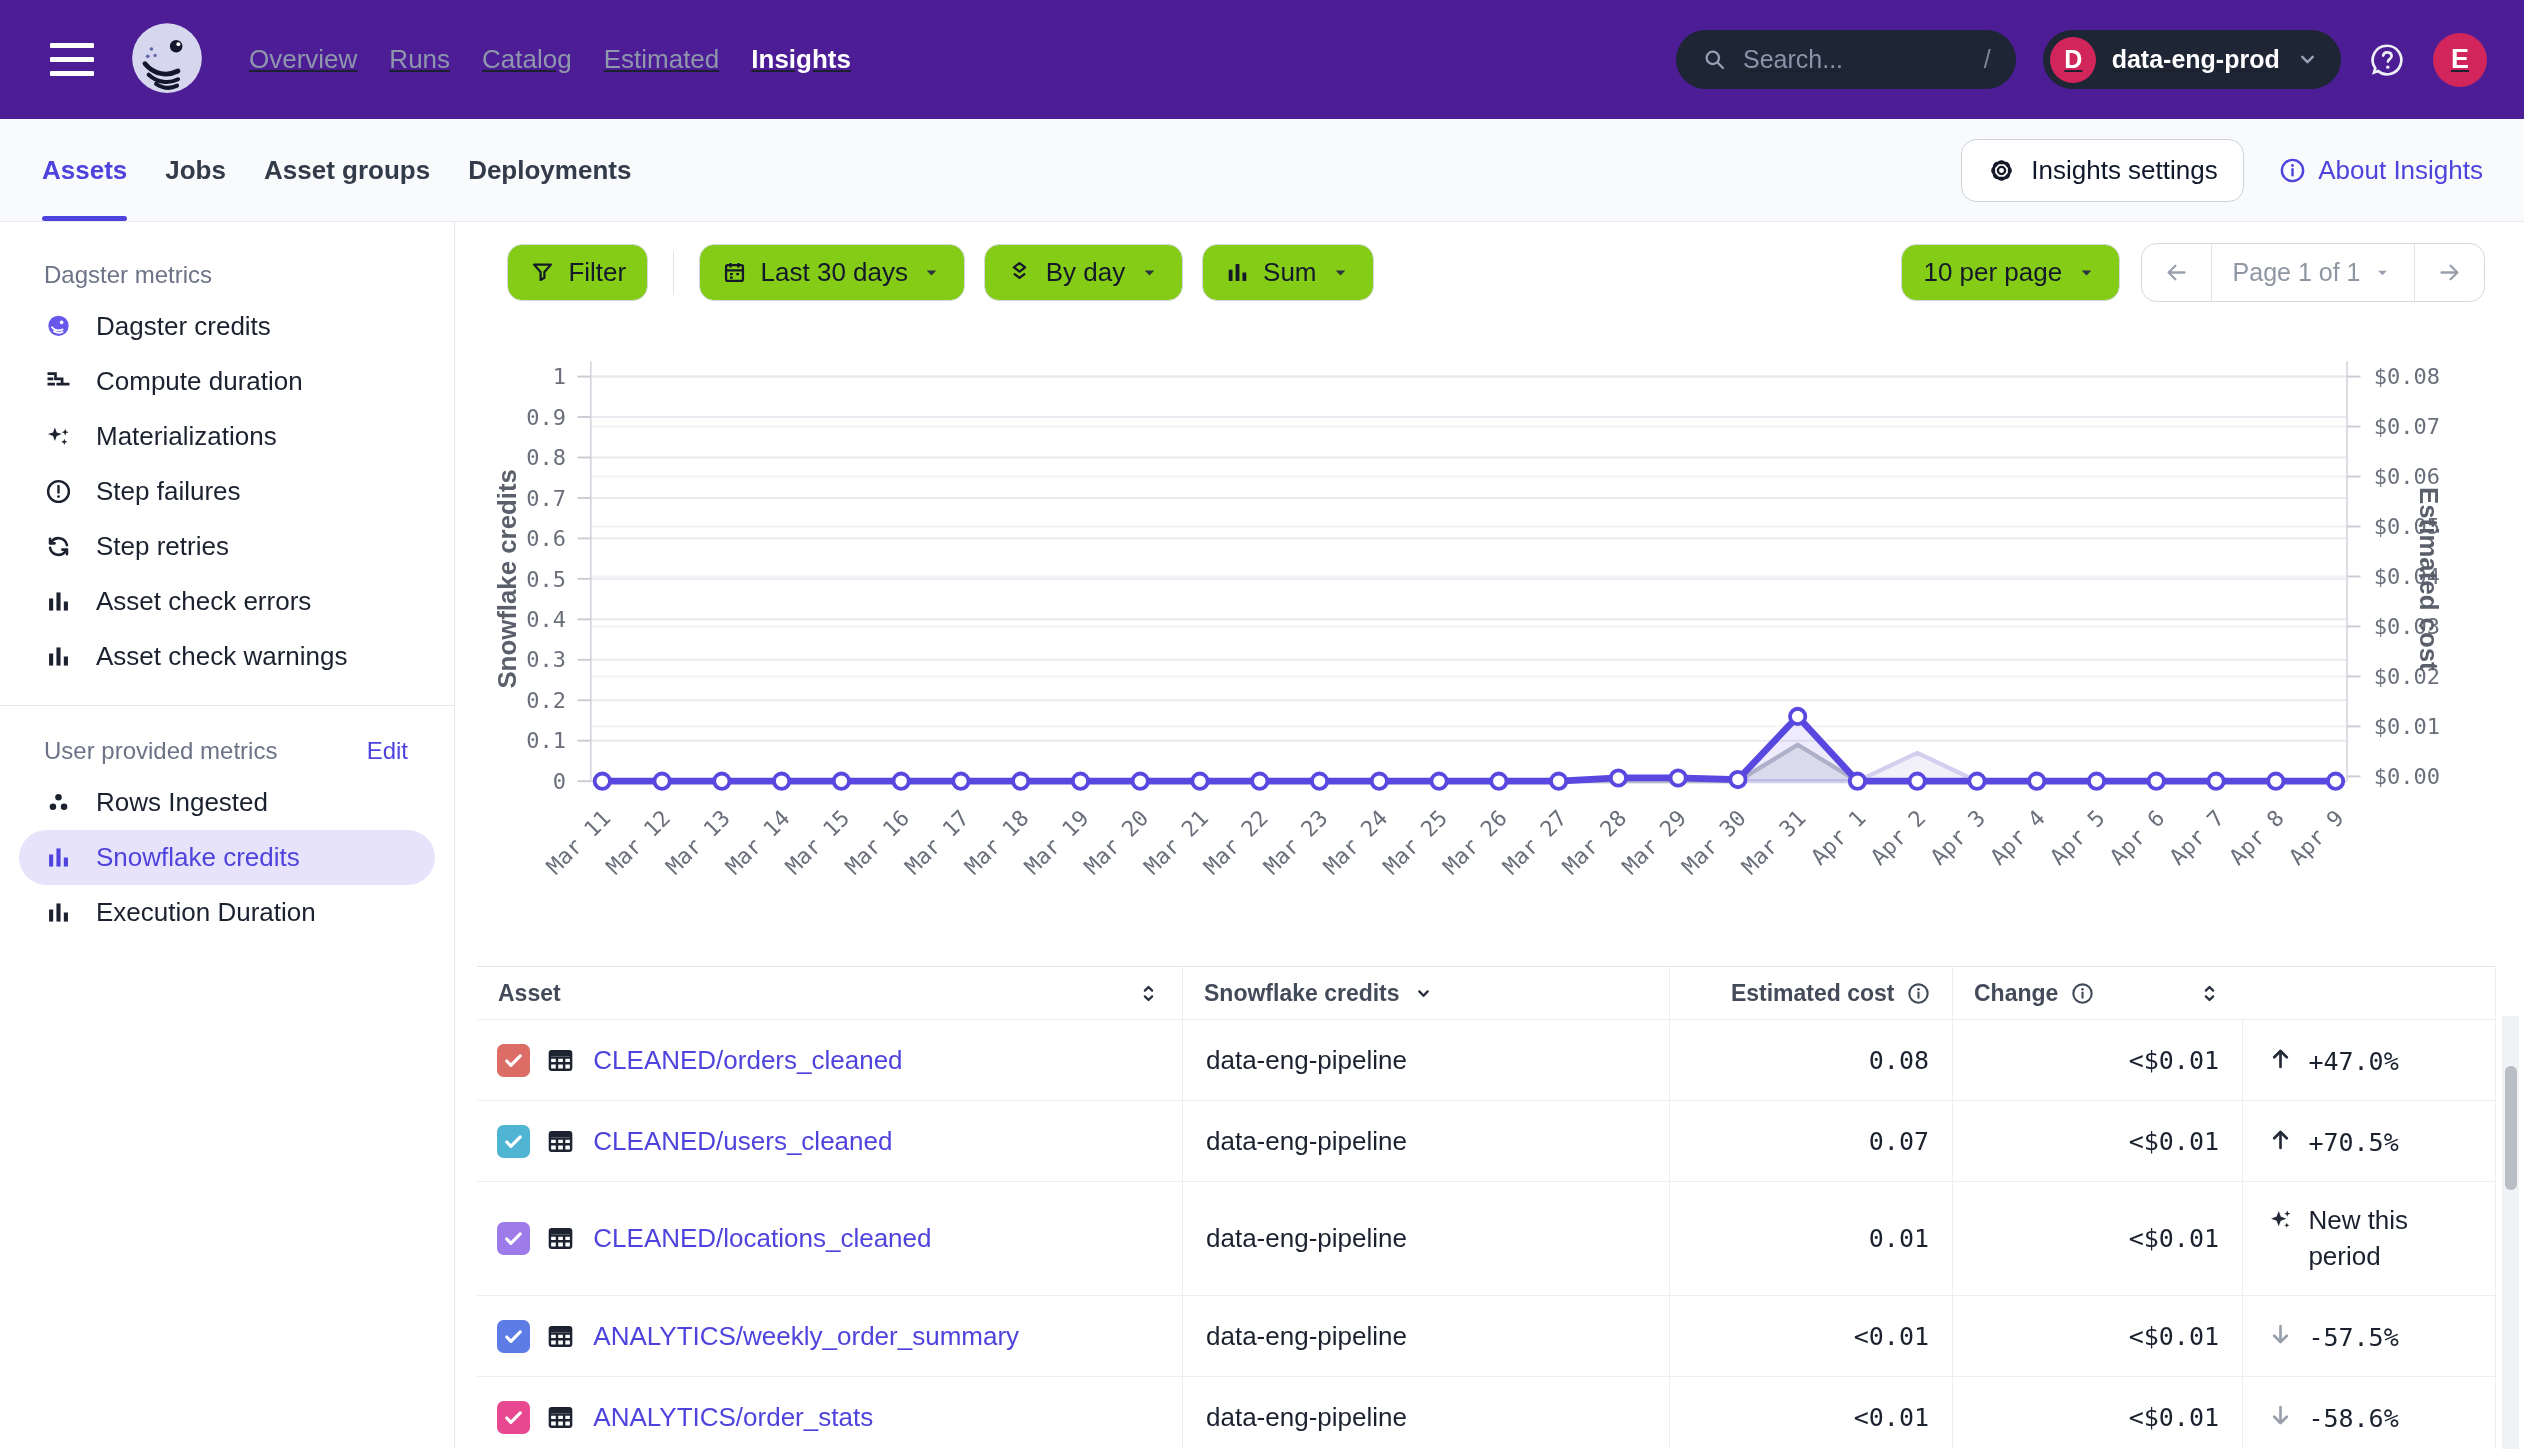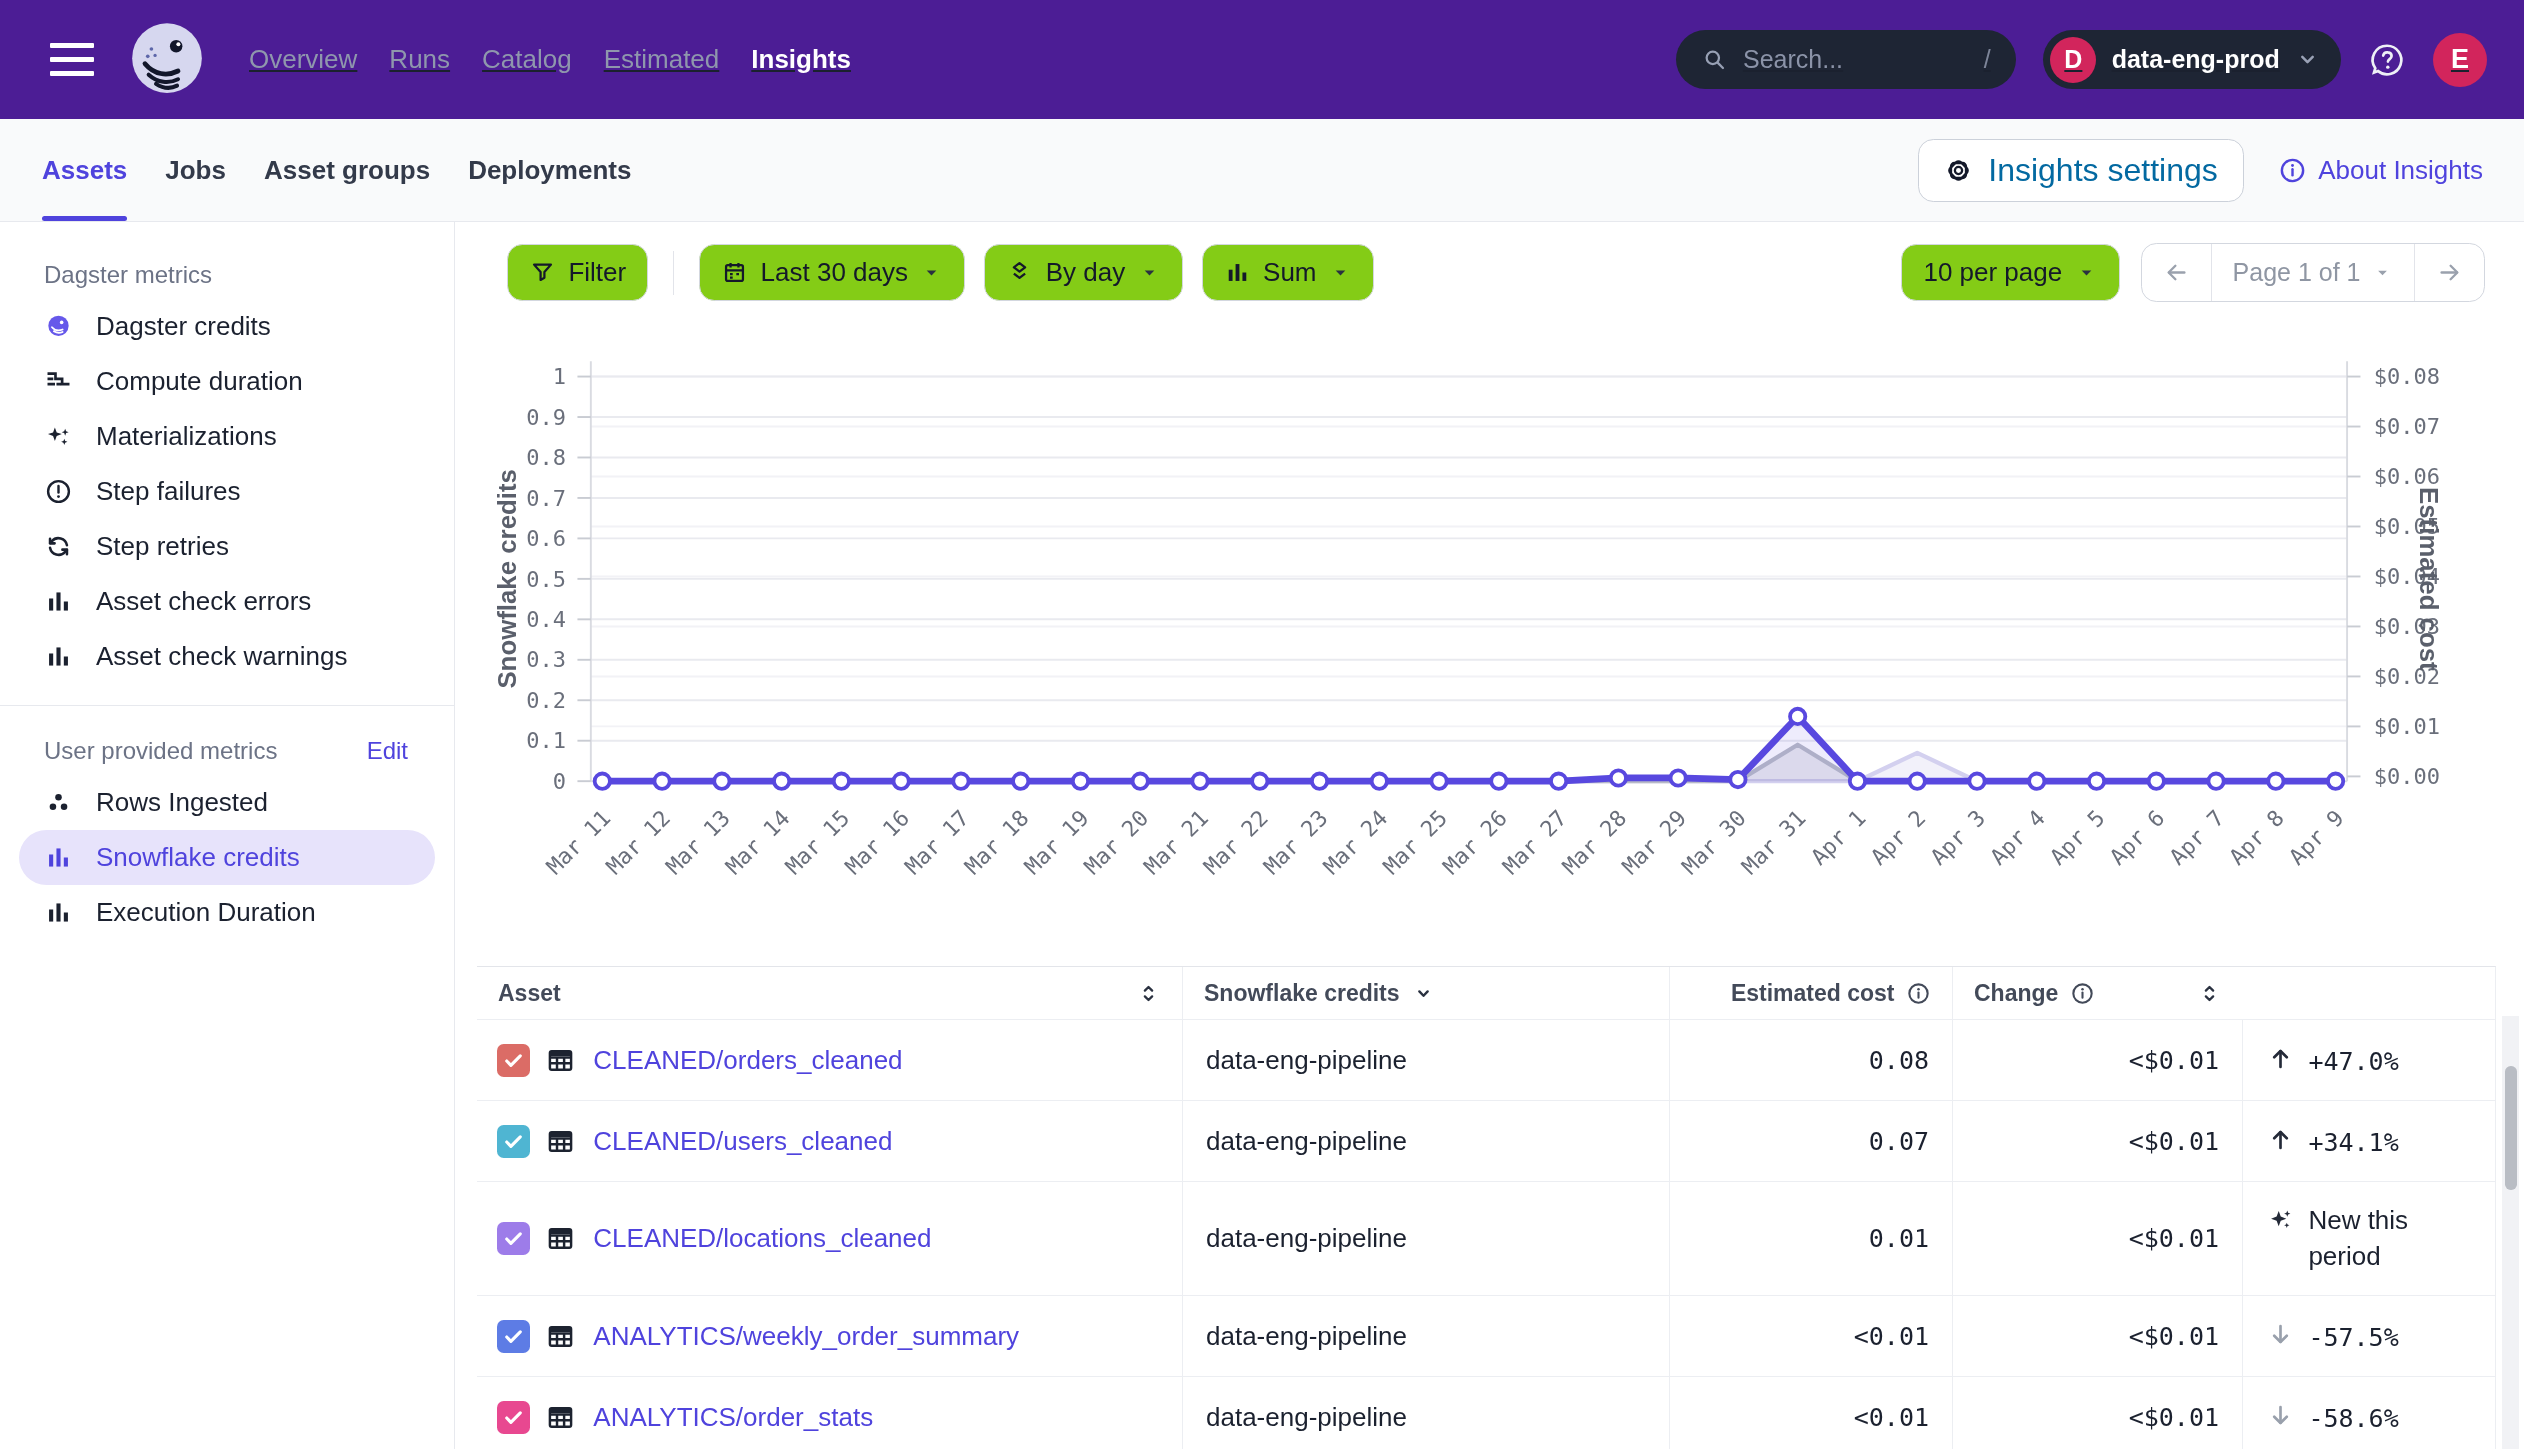--- a/index.html
+++ b/index.html
@@ -37,21 +37,21 @@
   
   .tabbar{height:103px;background:#f9fafb;border-bottom:1px solid #e7e9ee;display:flex;
           align-items:center;padding:0 42px;box-sizing:border-box;}
   .tabs{display:flex;align-items:stretch;gap:38px;height:100%;}
   .tab{font-size:26px;font-weight:600;color:#333a4a;display:flex;align-items:center;position:relative;}
   .tab.active{color:#4f43dd;}
   .tab.active::after{content:"";position:absolute;left:0;right:0;bottom:0;height:4.8px;
                      background:#4f43dd;border-radius:2.9px;}
   .tabbar-right{margin-left:auto;display:flex;align-items:center;gap:34px;}
   .settings-btn{height:61px;border:1.4px solid #ccd1da;border-radius:15.3px;background:#fff;
-                display:flex;align-items:center;gap:15px;padding:0 25px;font-size:32px;color:#0369a1;}
+                display:flex;align-items:center;gap:15px;padding:0 25px;font-size:26px;color:#0f172a;}
   .about-link{display:flex;align-items:center;gap:11.5px;color:#4f43dd;font-size:26px;}
   .about-link .icon{width:29px;height:29px;color:#4f43dd;}
 
   
   .content{display:flex;height:1228px;}
   .sidebar{width:455px;flex-shrink:0;border-right:1px solid #e7e9ee;box-sizing:border-box;
            padding-top:23px;background:#fff;}
   .side-label-row{display:flex;align-items:center;justify-content:space-between;
                   padding:0 46px 0 44px;height:48px;margin-top:5.7px;}
   .side-label{font-size:24px;color:#6c7386;}
@@ -649,21 +649,21 @@
             <div class="td num" data-interactable="false">0.07</div>
             <div class="td num" data-interactable="false">&lt;$0.01</div>
             <div class="td" data-interactable="false">
               <div class="chg" data-interactable="false">
                 <span class="icon" data-interactable="false">
                   <svg viewBox="0 0 24 24" fill="none" stroke="#242a38" stroke-width="2.2" stroke-linecap="round" stroke-linejoin="round">
                     <path d="M12 19V6"></path>
                     <path d="M6.8 11L12 5.8 17.2 11"></path>
                   </svg>
                 </span>
-                <span class="chg-label mono" data-interactable="false">+34.1%</span>
+                <span class="chg-label mono" data-interactable="false">+70.5%</span>
               </div>
             </div>
           </div>
           <div class="tr tall" data-interactable="false">
             <div class="td" data-interactable="false">
               <span class="checkbox" data-interactable="true" style="background: rgb(157, 124, 233);">
                 <svg viewBox="0 0 24 24">
                   <path d="M5.5 12.5l4 4.2L18.5 7.5" stroke="#fff" stroke-width="3" fill="none" stroke-linecap="round" stroke-linejoin="round"></path>
                 </svg>
               </span>

